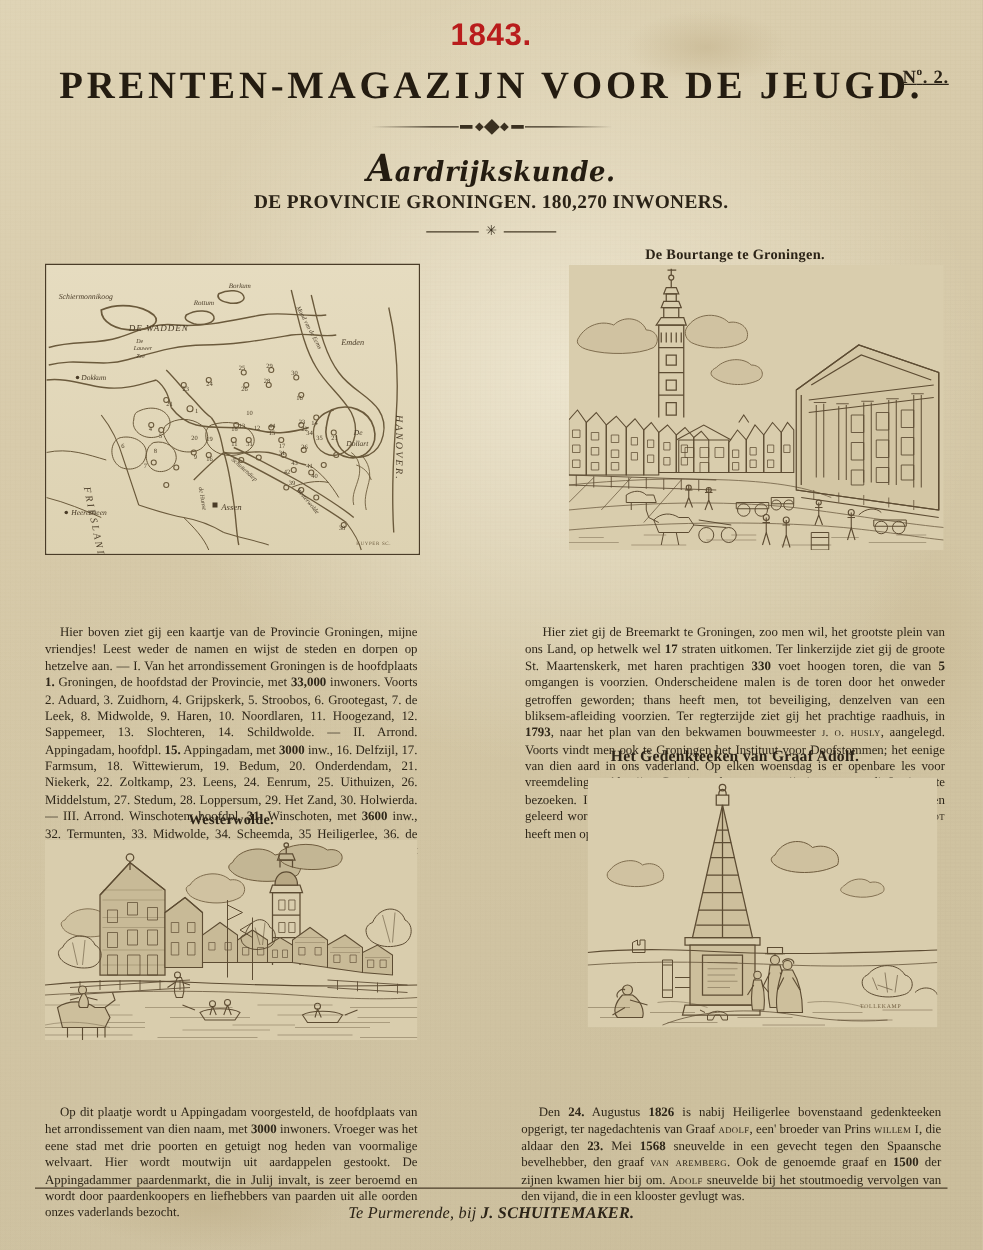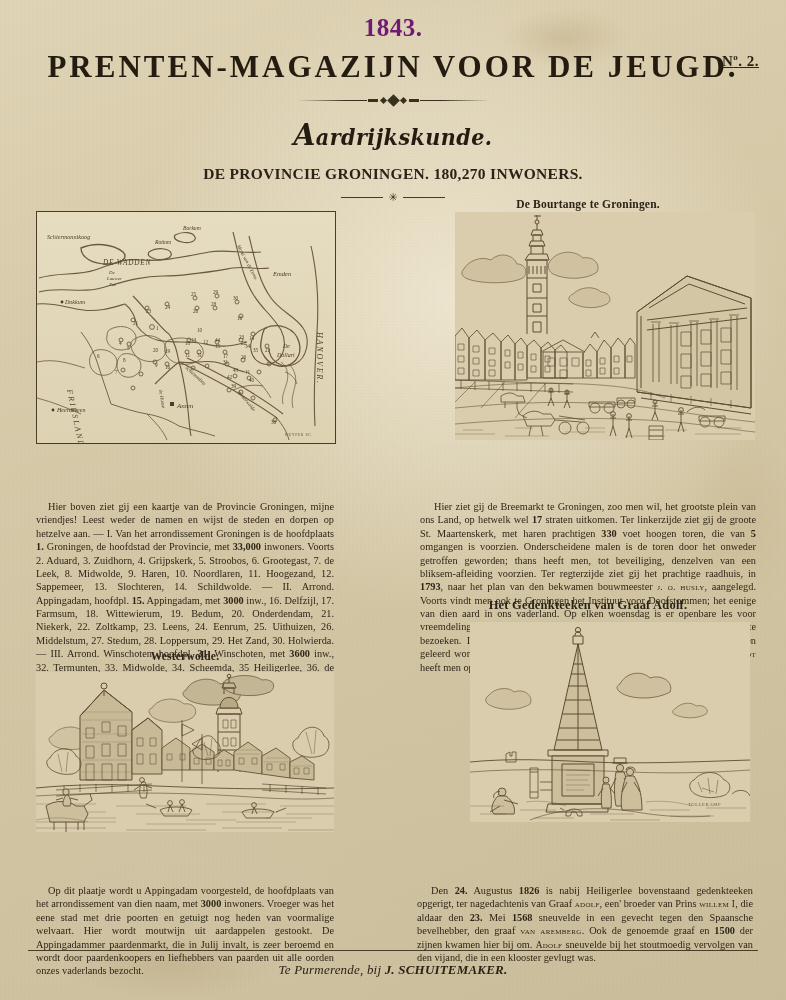--- a/index.html
+++ b/index.html
@@ -25,22 +25,22 @@
       repeating-linear-gradient(0deg, rgba(120,100,70,.05) 0 1px, rgba(0,0,0,0) 1px 3px),
       repeating-linear-gradient(90deg, rgba(120,100,70,.04) 0 1px, rgba(0,0,0,0) 1px 4px);
   }
   .stains{position:absolute;inset:0;pointer-events:none;}
   .stains i{position:absolute;border-radius:50%;display:block;}
   .content{position:absolute;inset:0;}
 
   
   .year{
     text-align:center;font-weight:bold;font-size:25px;letter-spacing:.5px;
-    margin-top:14px;color:#701a75;
-    font-family:Liberation Serif, serif;
+    margin-top:14px;color:#b91c1c;
+    font-family:Liberation Sans, sans-serif;
   }
   .masthead{
     text-align:center;font-weight:bold;font-size:31px;letter-spacing:3.0px;
     margin-top:7px;color:#241c11;white-space:nowrap;
   }
   .no-issue{
     position:absolute;right:27px;top:52px;font-size:15px;font-weight:bold;letter-spacing:.5px;text-decoration:underline;
   }
   .no-issue sup{font-size:9px;}
   .rule-orn{display:flex;align-items:center;justify-content:center;margin-top:9px;height:12px;}
@@ -52,21 +52,21 @@
   .rule-orn .tip{width:10px;height:3px;background:#3a3020;margin:0 1px;}
 
   .fraktur{
     text-align:center;margin-top:11px;font-size:22px;
     font-family:"DejaVu Serif", serif;font-style:italic;font-weight:bold;
     letter-spacing:.5px;color:#241c11;
     transform:scaleX(.94);
   }
   .fraktur .cap{font-size:30px;}
   .provline{
-    text-align:center;margin-top:13px;font-weight:bold;font-size:15.5px;letter-spacing:.3px;
+    text-align:center;margin-top:0;font-weight:bold;font-size:15.5px;letter-spacing:.3px;
   }
   .star-rule{display:flex;align-items:center;justify-content:center;margin-top:9px;height:10px;}
   .star-rule .sl{height:1px;width:42px;background:#453a26;}
   .star-rule .st{font-size:11px;line-height:1;margin:0 5px;color:#3a3020;}
 
   
   .cap-title{
     text-align:center;font-weight:bold;font-size:11.5px;letter-spacing:.2px;
   }
 

